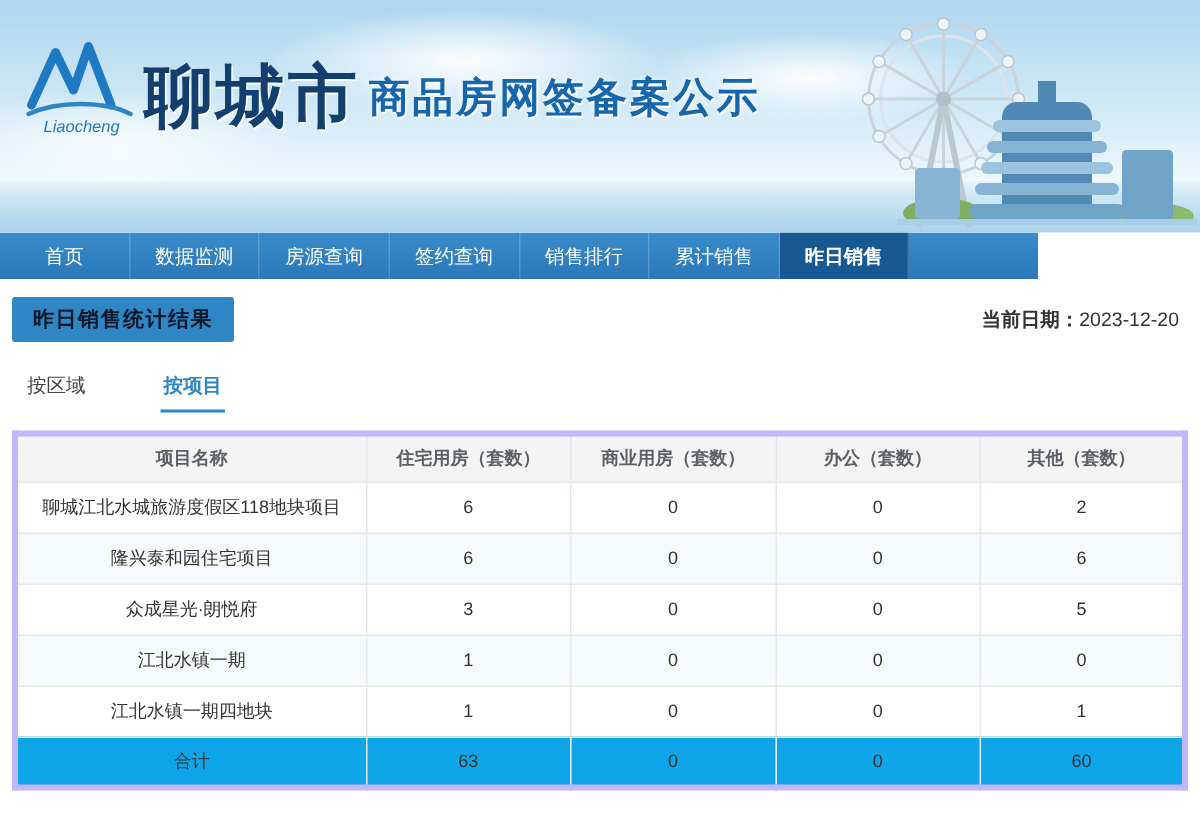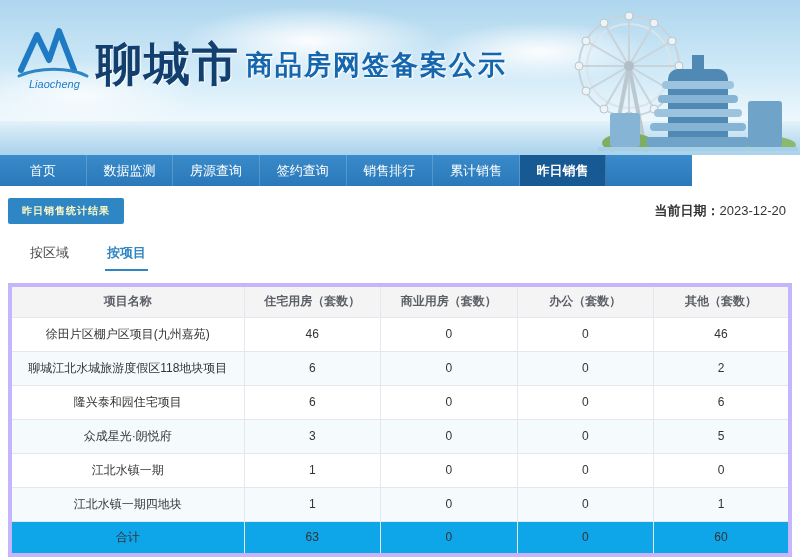--- a/index.html
+++ b/index.html
@@ -30,26 +30,26 @@
   .nav { display:flex; width:692px; height:31px; background:linear-gradient(180deg,#3a8bca,#2a78ba); }
   .nav-item { flex:1; display:flex; align-items:center; justify-content:center;
               color:#fff; font-size:13px; cursor:pointer; text-decoration:none;
               border-right:1px solid rgba(255,255,255,.18); }
   .nav-item:last-child { border-right:none;margin-top:46px; }
   .nav-item.active { background:#175993; font-weight:bold; }
 
   
   .content { padding:12px 8px 0 8px; }
   .page-head { display:flex; align-items:center; justify-content:space-between; }
-  .page-title { background:#2e86c4; color:#fef9c3; font-size:10px; font-weight:bold;
+  .page-title { background:#2e86c4; color:#0f172a; font-size:14px; font-weight:bold;
                 padding:6px 14px; border-radius:2px; letter-spacing:1px; }
   .cur-date { font-size:13px; color:#333; padding-right:6px; }
   .cur-date .d-label { font-weight:bold; }
 
-  .tabs { display:flex; gap:34px; margin:16px 4px 12px 20px; }
+  .tabs { display:flex; gap:48px; margin:16px 4px 12px 8px; }
   .tab { font-size:13px; color:#444; cursor:pointer; padding:4px 2px 7px 2px; }
   .tab.active { color:#2e86c4; border-bottom:2px solid #2e86c4; font-weight:bold; }
 
   table.report { width:100%; border-collapse:collapse; table-layout:fixed;
                  border:4px solid #c4b5fd; }
   table.report th, table.report td { border:1px solid #e4e7ed; text-align:center;
                  font-size:12px; padding:0 4px; height:34px; color:#333; }
   table.report th { background:#f4f4f5; color:#5b5f66; font-weight:bold; height:32px; }
   table.report tr:nth-child(even) td { background:#f5fafd; }
   table.report tr.total-row td { background:#0ea5e9; font-weight:normal; }
@@ -166,27 +166,20 @@
         <tr>
           <th>项目名称</th>
           <th>住宅用房（套数）</th>
           <th>商业用房（套数）</th>
           <th>办公（套数）</th>
           <th>其他（套数）</th>
         </tr>
       </thead>
     <tbody>
         <tr>
-          <td>徐田片区棚户区项目(九州嘉苑)</td>
-          <td>46</td>
-          <td>0</td>
-          <td>0</td>
-          <td>46</td>
-        </tr>
-        <tr>
           <td>聊城江北水城旅游度假区118地块项目</td>
           <td>6</td>
           <td>0</td>
           <td>0</td>
           <td>2</td>
         </tr>
         <tr>
           <td>隆兴泰和园住宅项目</td>
           <td>6</td>
           <td>0</td>

